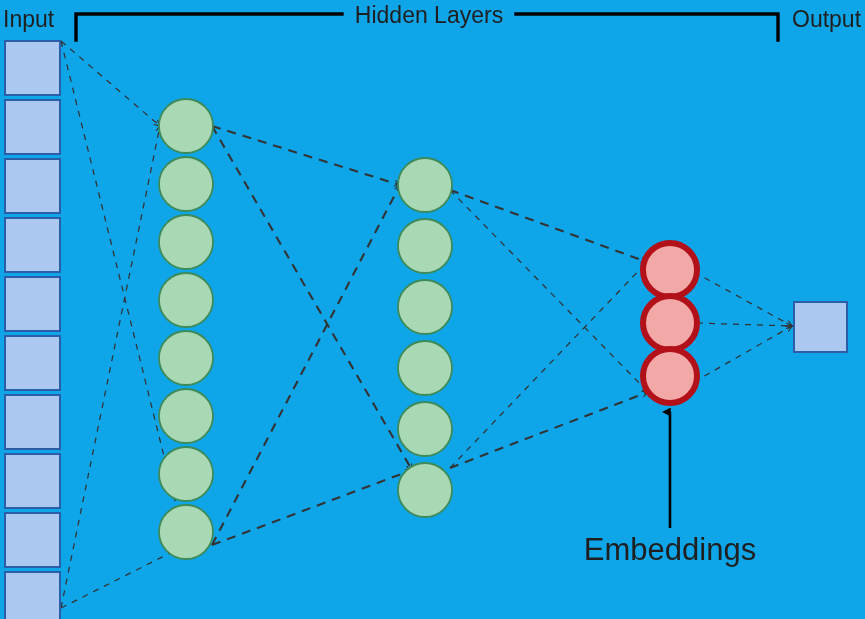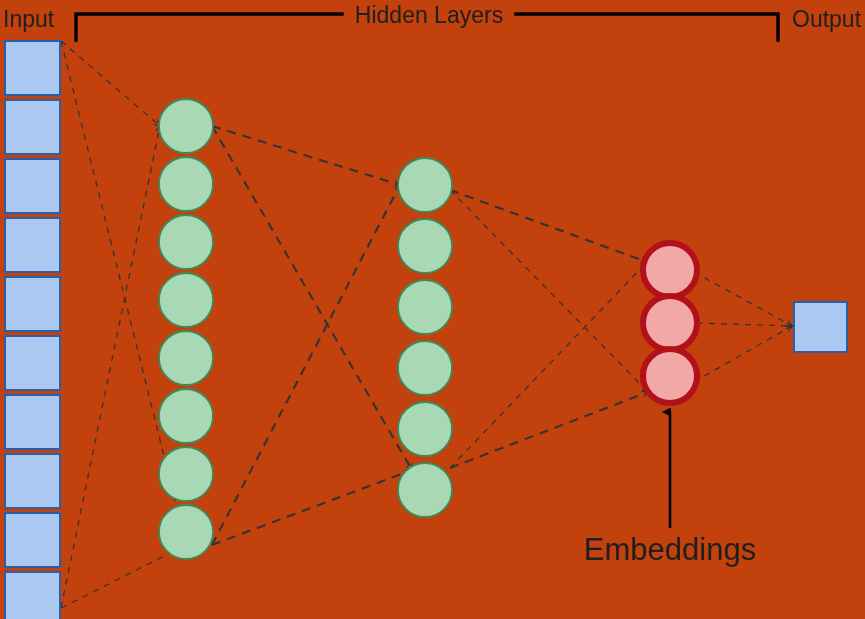--- a/index.html
+++ b/index.html
@@ -8,21 +8,21 @@
     background: #ffffff;
   }
   body {
     font-family: "Liberation Sans", sans-serif;
     -webkit-font-smoothing: antialiased;
   }
   #canvas {
     position: relative;
     width: 865px;
     height: 619px;
-    background: #c2410c;
+    background: #0ea5e9;
     overflow: hidden;
   }
   #diagram-svg {
     position: absolute;
     left: 0;
     top: 0;
     width: 865px;
     height: 619px;
   }
   .lbl {

